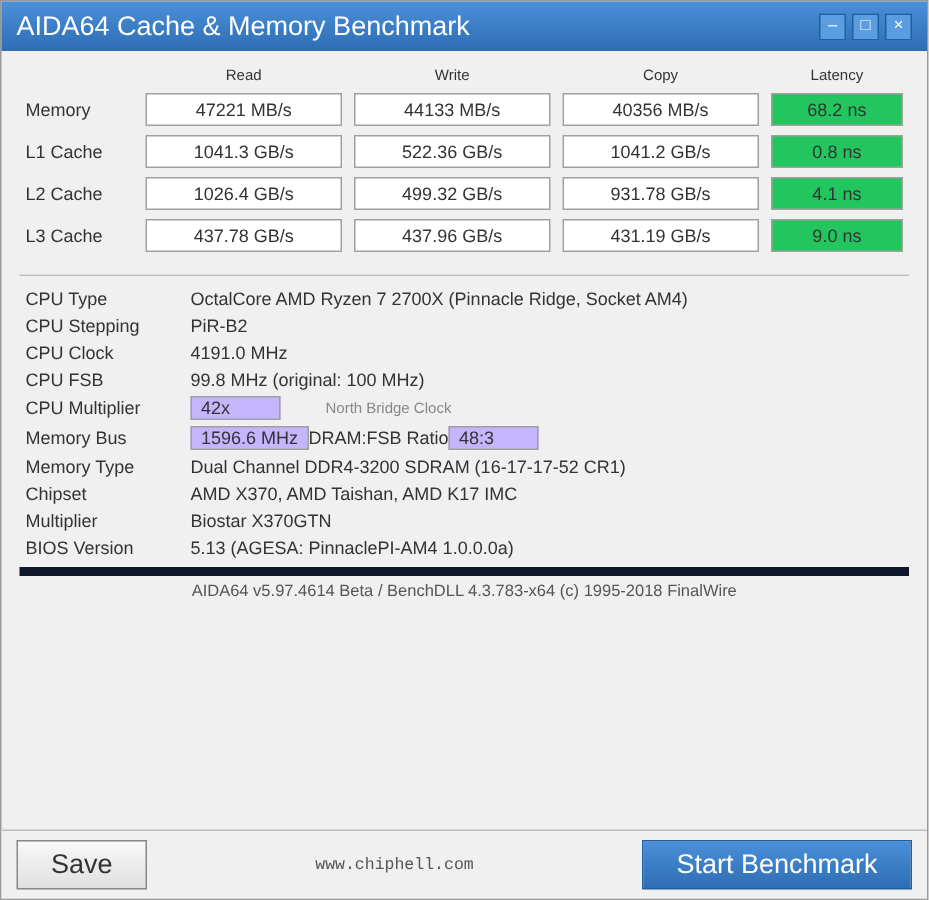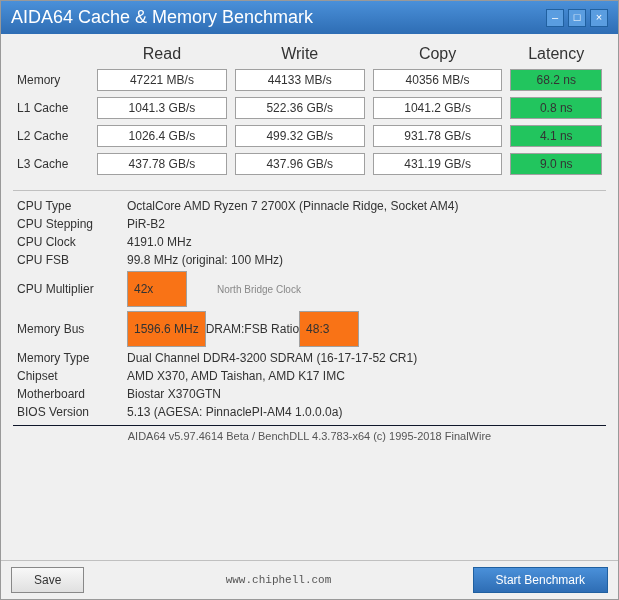--- a/index.html
+++ b/index.html
@@ -61,21 +61,21 @@
     }
     
     .bench-table {
       width: 100%;
       border-collapse: collapse;
       margin-bottom: 6px;
     }
     .bench-table th {
       text-align: center;
       font-weight: normal;
-      font-size: 16px;
+      font-size: 10px;
       color: #333;
       padding: 3px 4px;
     }
     .bench-table td {
       padding: 3px 4px;
       vertical-align: middle;
       margin-left: 36px;
     }
     .row-label {
       color: #333;
@@ -119,48 +119,48 @@
     }
     .info-label {
       white-space: nowrap;
       width: 110px;
       color: #333;
     }
     .info-value {
       color: #333;
     }
     .info-value-box {
-      background: #f97316;
+      background: #c4b5fd;
       border: 1px solid #a0a0a0;
-      padding: 10px 6px;
+      padding: 0 6px;
       font-size: 12px;
       color: #333;
       display: inline-block;
       min-width: 60px;
     }
     .footer-text {
       text-align: center;
       font-size: 11px;
       color: #555;
       padding: 4px 0 2px;
-      border-top: 1px solid #0f172a;
+      border-top: 6px solid #0f172a;
       margin-top: 4px;
     }
     .bottom-bar {
       display: flex;
       justify-content: space-between;
       align-items: center;
       padding: 6px 10px;
       background: #f0f0f0;
       border-top: 1px solid #c0c0c0;
       flex-shrink: 0;
     }
     .btn-save, .btn-benchmark {
       padding: 5px 22px;
-      font-size: 12px;
+      font-size: 18px;
       cursor: pointer;
       border: 1px solid #888;
       background: linear-gradient(to bottom, #f8f8f8, #e0e0e0);
       color: #333;
     }
     .btn-benchmark {
       background: linear-gradient(to bottom, #4a90d9, #2e6db4);
       color: white;
       border: 1px solid #2060a0;
     }
@@ -305,21 +305,21 @@
         </tr>
         <tr>
           <td class="info-label">Memory Type</td>
           <td class="info-value">Dual Channel DDR4-3200 SDRAM  (16-17-17-52 CR1)</td>
         </tr>
         <tr>
           <td class="info-label">Chipset</td>
           <td class="info-value">AMD X370, AMD Taishan, AMD K17 IMC</td>
         </tr>
         <tr>
-          <td class="info-label">Motherboard</td>
+          <td class="info-label">Multiplier</td>
           <td class="info-value">Biostar X370GTN</td>
         </tr>
         <tr>
           <td class="info-label">BIOS Version</td>
           <td class="info-value">5.13  (AGESA: PinnaclePI-AM4 1.0.0.0a)</td>
         </tr>
       </tbody>
     </table>
 
     <div class="footer-text">

